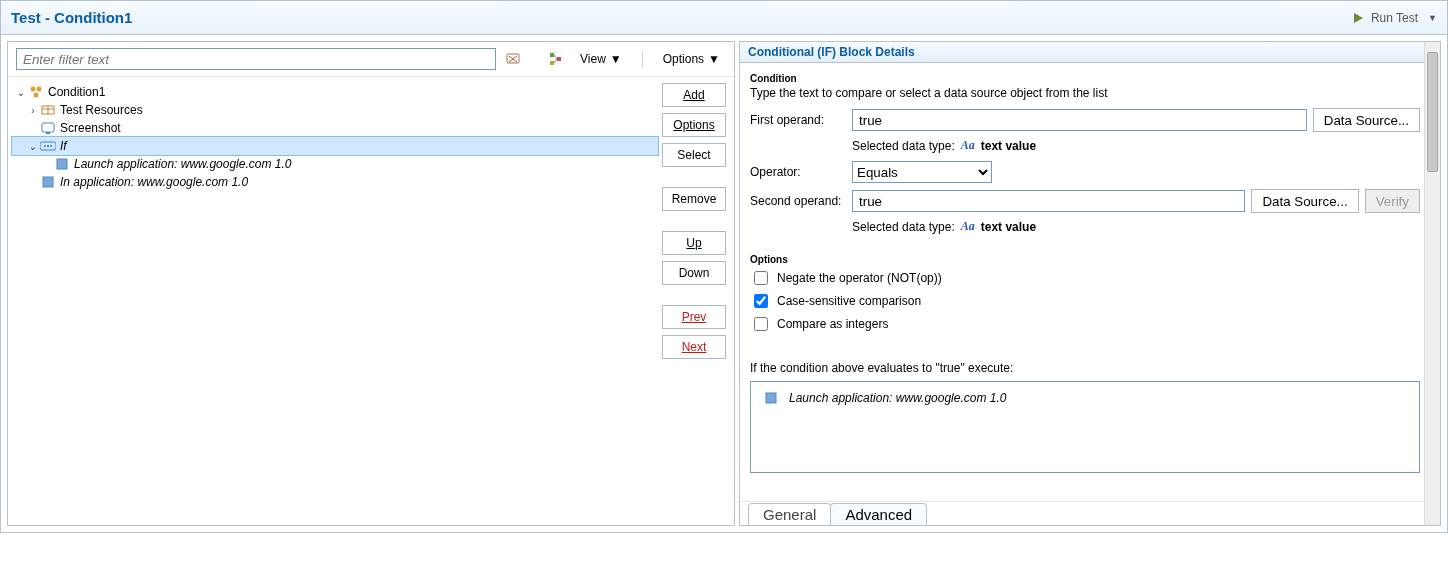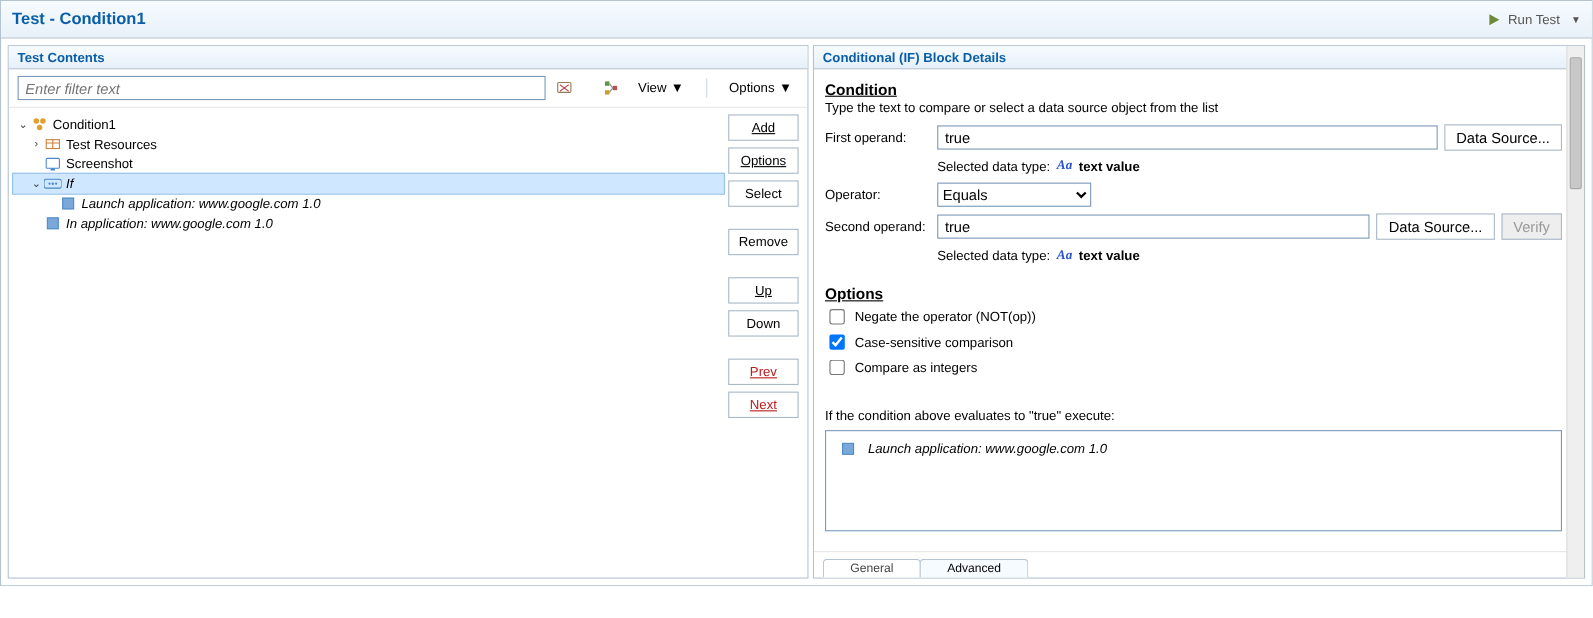--- a/index.html
+++ b/index.html
@@ -39,21 +39,21 @@
 
   .btncol { width:72px; padding:6px 8px 6px 0; display:flex; flex-direction:column; gap:6px; }
   .btncol button { height:24px; border:1px solid #a9b7c6; background:#fff; font-size:12px; cursor:pointer; }
   .btncol button.disabled { color:#b91c1c; }
   .btncol .gap { height:8px; }
   .ul-a { text-decoration:underline; }
 
   
   .rightwrap { flex:1; border:1px solid #b5c3d0; margin:6px 6px 6px 2px; display:flex; flex-direction:column; position:relative; }
   .rightscroll { flex:1; overflow:auto; padding:6px 20px 6px 10px; }
-  .sect { font-weight:bold; font-size:14px; margin:4px 0 2px 0;text-decoration:underline; }
+  .sect { font-weight:bold; font-size:10px; margin:4px 0 2px 0; }
   .hint { color:#000; margin-bottom:8px; }
   .formrow { display:flex; align-items:center; gap:6px; margin:6px 0; }
   .formrow label.fld { width:96px; }
   .txtin { height:22px; border:1px solid #7a99b8; padding:2px 6px; background:#fff; color:#000; }
   .wide { flex:1; }
   .smbtn { height:24px; border:1px solid #a9b7c6; background:#fff; padding:0 10px; cursor:pointer; }
   .smbtn.disabled { color:#999; background:#eee; }
   .dtline { margin:2px 0 8px 102px; display:flex; align-items:center; gap:6px; }
   .aaicon { color:#2a55c8; font-style:italic; font-weight:bold; font-family:Georgia,serif; font-size:12px; }
   .bold { font-weight:bold; }
@@ -63,21 +63,21 @@
   .opts { margin-top:20px; }
   .cb { display:flex; align-items:center; gap:6px; margin:3px 0; }
   .cb input { width:14px; height:14px; }
 
   .iftrue { margin-top:27px; }
   .execbox { margin-top:6px; border:1px solid #7a99b8; height:92px; padding:8px 12px; background:#fff; }
   .execbox .line { display:flex; align-items:center; gap:6px; font-style:italic; }
 
   
   .tabsbar { height:24px; display:flex; align-items:flex-end; padding-left:8px; border-top:1px solid #e6e6e6; }
-  .tab { border:1px solid #b5c3d0; border-bottom:none; padding:2px 24px; margin-right:-1px; background:#f6fbff; border-radius:4px 4px 0 0; font-size:11px; cursor:pointer; }
+  .tab { border:1px solid #b5c3d0; border-bottom:none; padding:2px 14px; margin-right:-1px; background:#f6fbff; border-radius:4px 4px 0 0; font-size:15px; cursor:pointer; }
   .tab.inactive { background:#fff; color:#444; }
 
   
   .vscroll { position:absolute; top:0; right:0; width:16px; bottom:0; background:#efefef; border-left:1px solid #ddd; }
   .vscroll .thumb { position:absolute; top:10px; left:2px; right:2px; height:120px; background:#c8c8c8; border:1px solid #aaa; border-radius:2px; }
 
   
   svg { display:block; }
 </style>
 </head>
@@ -94,21 +94,20 @@
           </svg>
       </span>
       <span>Run Test</span>
       <span class="chev">▼</span>
     </div>
   </div>
 
   <div class="body">
 
     <div class="leftwrap">
-      <div class="panelhdr">Test Contents</div>
 
       <div class="lefttoolbar">
         <input class="filter" placeholder="Enter filter text" style="">
         <span class="tb-ico">
           <svg width="16" height="16" viewBox="0 0 16 16">
               <rect x="2" y="3" width="12" height="9" rx="1" fill="none" stroke="#9a7a52"></rect>
               <line x1="4" y1="5" x2="12" y2="11" stroke="#c05050"></line>
               <line x1="12" y1="5" x2="4" y2="11" stroke="#c05050"></line>
             </svg>
         </span>

